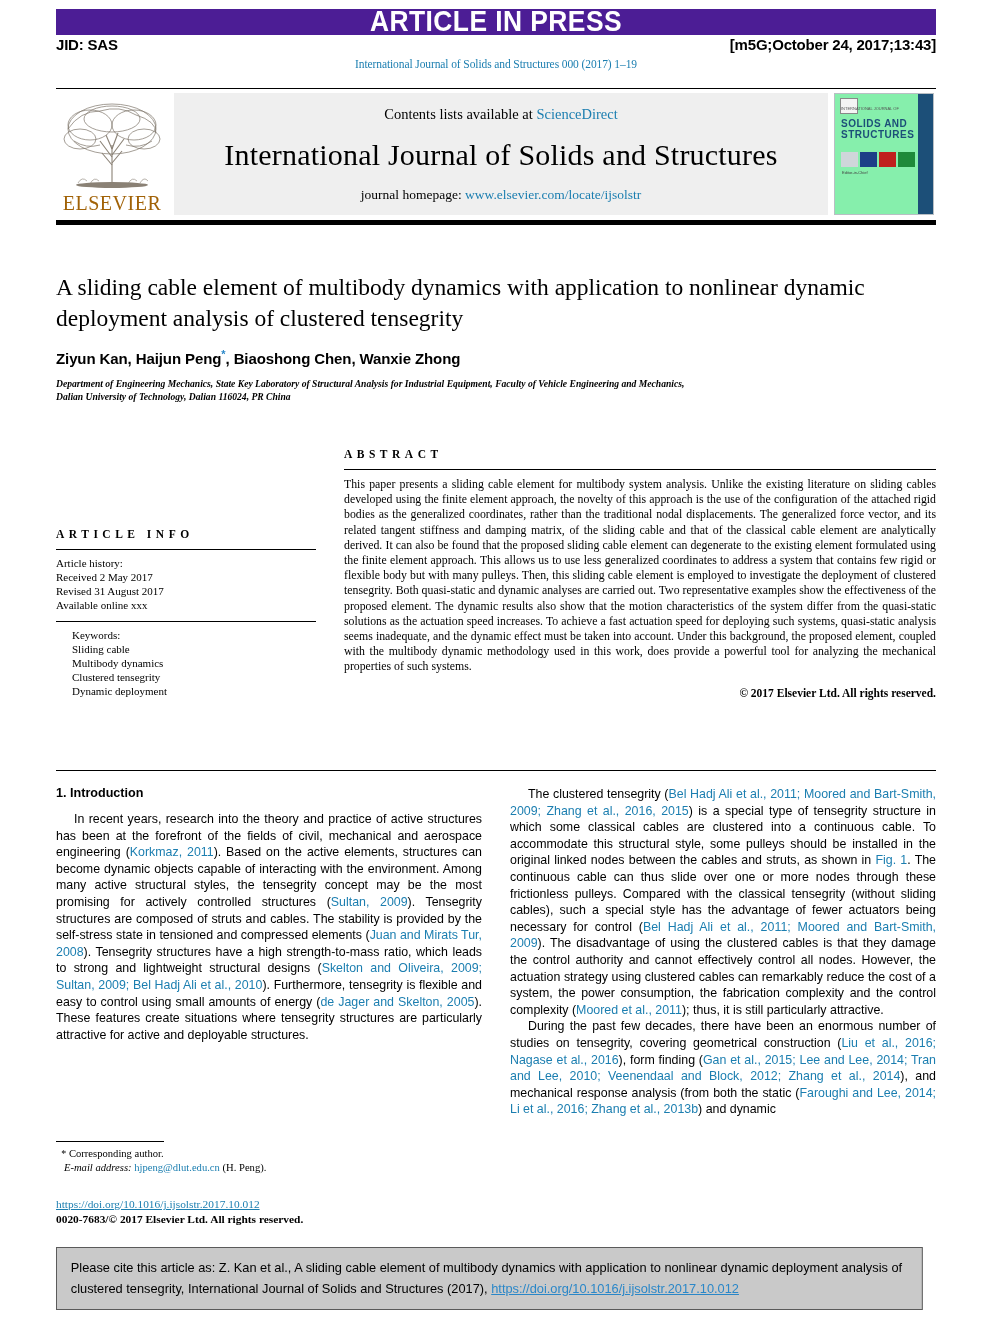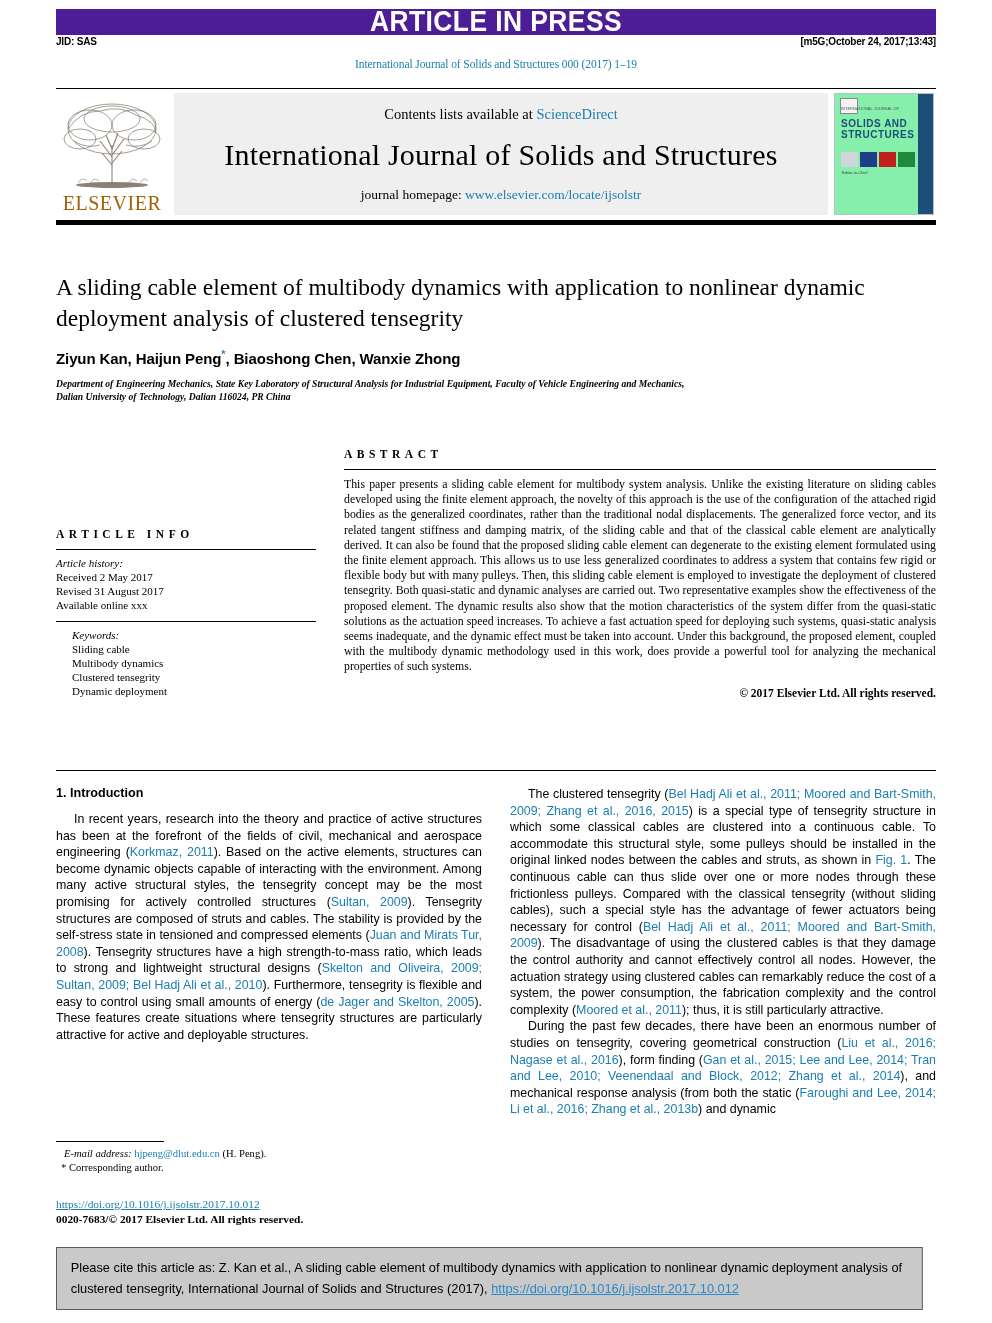--- a/index.html
+++ b/index.html
@@ -45,21 +45,21 @@
     letter-spacing: 0.5px;
     transform: scaleX(0.88);
   }
 
   
   .runhead {
     position: absolute;
     top: 36px;
     font-family: "Liberation Sans", sans-serif;
     font-weight: bold;
-    font-size: 10px;
+    font-size: 15px;
     color: #000;
     letter-spacing: -0.2px;
   }
   .runhead-left { left: 56px; }
   .runhead-right { right: 56px; }
 
   .journal-line {
     position: absolute;
     top: 58px;
     left: 0; right: 0;
@@ -263,21 +263,21 @@
     font-size: 11.5px;
     letter-spacing: 4.5px;
     margin-bottom: 9px;
   }
   .thin-rule { border-top: 1.2px solid #000; }
   .info-group {
     font-family: "Liberation Serif", serif;
     font-size: 11px;
     line-height: 14.2px;
   }
-  .info-group .ital { font-style: italic; }
+  .info-group .ital { }
   .hist-block { padding: 6px 0 8px 0; }
   .kw-block { padding: 6px 0 0 0; margin-left: 16px; }
 
   .abs-text {
     font-family: "Liberation Serif", serif;
     font-size: 11.8px;
     line-height: 15.2px;
     text-align: justify;
     margin: 7px 0 0 0;
   }
@@ -522,28 +522,28 @@
       <p class="para">
         <span>During the past few decades, there have been an enormous number of studies on tensegrity, covering geometrical construction (<span style="color:#1b7eb0">Liu et al., 2016; Nagase et al., 2016</span>), form finding (<span style="color:#1b7eb0">Gan et al., 2015; Lee and Lee, 2014; Tran and Lee, 2010; Veenendaal and Block, 2012; Zhang et al., 2014</span>), and mechanical response analysis (from both the static (<span style="color:#1b7eb0">Faroughi and Lee, 2014; Li et al., 2016; Zhang et al., 2013b</span>) and dynamic</span>
       </p>
     </div>
 
   </div>
 
   <div class="footnote">
     <div class="fn-rule"></div>
     <div class="fn-line">
+      &nbsp;&nbsp;<span class="fn-star">*</span>
+      <span>Corresponding author.</span>
+    </div>
+    <div class="fn-line">
       &nbsp;&nbsp;&nbsp;<span class="fn-ital">E-mail address:</span>
       <a href="#" class="cite">hjpeng@dlut.edu.cn</a>
       <span>(H. Peng).</span>
     </div>
-    <div class="fn-line">
-      &nbsp;&nbsp;<span class="fn-star">*</span>
-      <span>Corresponding author.</span>
-    </div>
   </div>
 
   <div class="doi-block">
     <div><a href="#" class="doi-link">https://doi.org/10.1016/j.ijsolstr.2017.10.012</a></div>
     <div class="copy">0020-7683/© 2017 Elsevier Ltd. All rights reserved.</div>
   </div>
 
   <div class="cite-box">
     <span>Please cite this article as: Z. Kan et al., A sliding cable element of multibody dynamics with application to nonlinear dynamic deployment analysis of clustered tensegrity, International Journal of Solids and Structures (2017), </span><a href="#" class="doi-link">https://doi.org/10.1016/j.ijsolstr.2017.10.012</a>
   </div>

